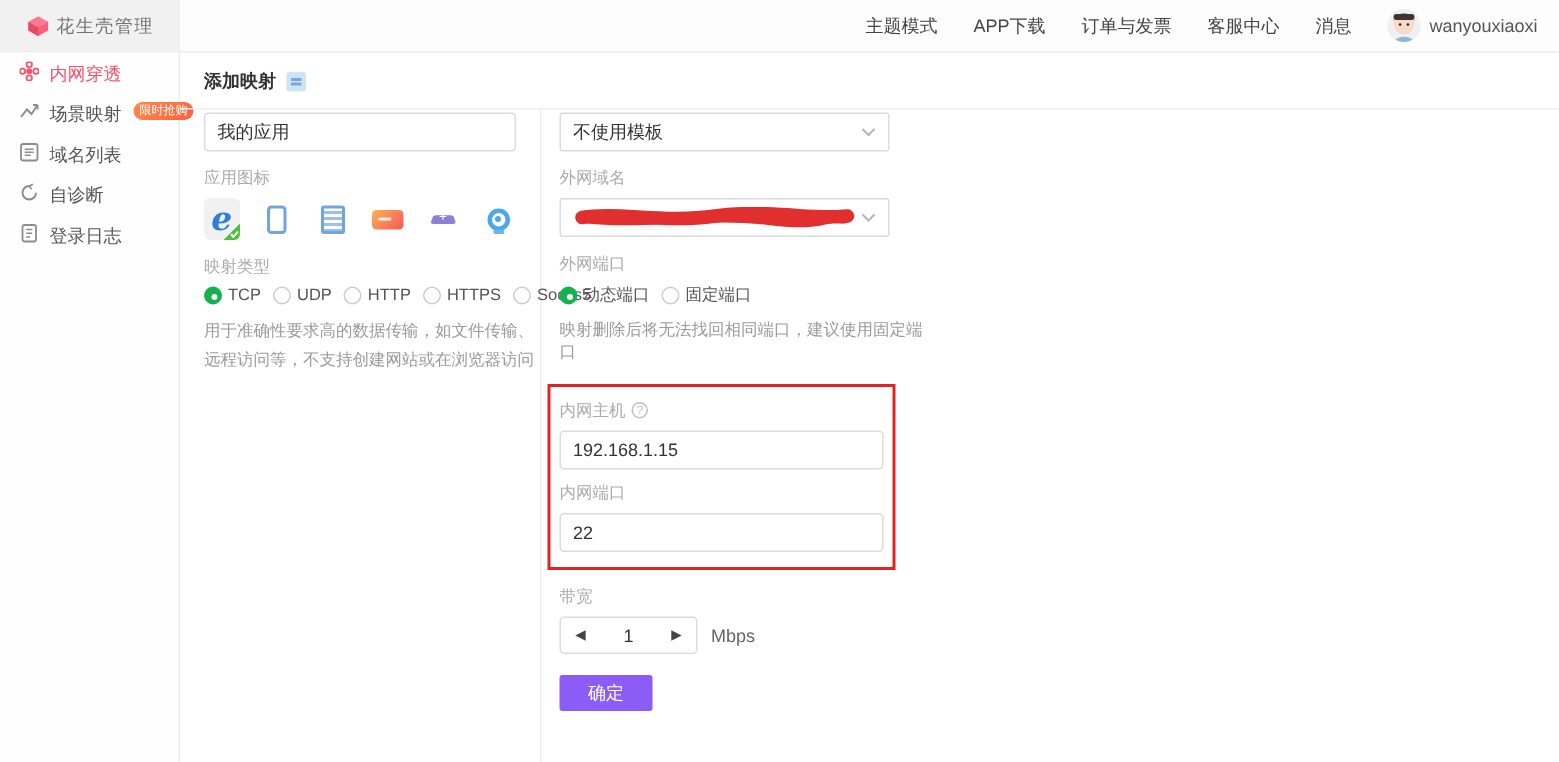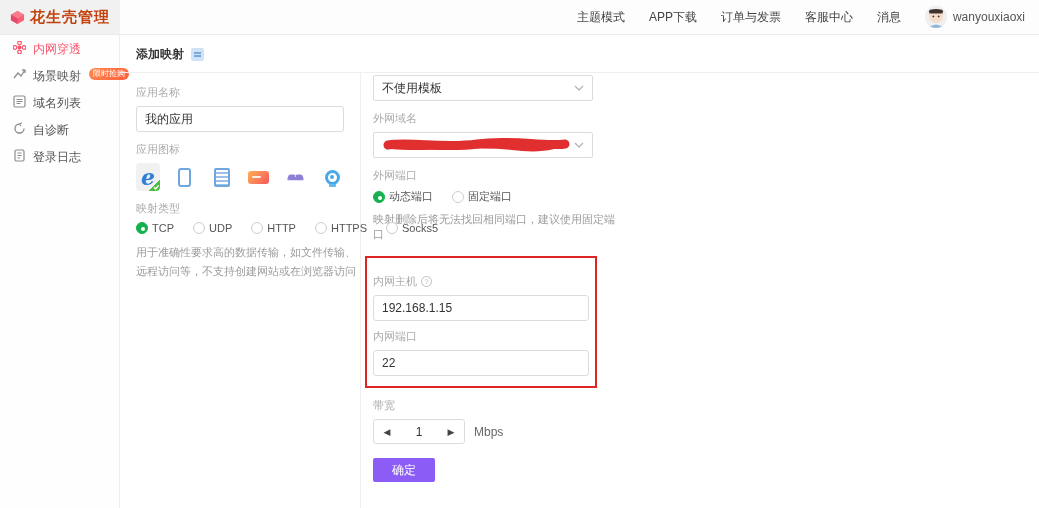--- a/index.html
+++ b/index.html
@@ -5,21 +5,21 @@
   * { margin:0; padding:0; box-sizing:border-box; }
   html,body { width:1039px; height:508px; overflow:hidden; background:#fff;
     font-family:"Liberation Sans","DejaVu Sans",sans-serif; }
 
   
   .header { height:35px; display:flex; align-items:stretch; background:#fdfdfd;
     border-bottom:1px solid #ececec; }
   .logo-cell { width:120px; background:#f1f1f1; display:flex; align-items:center;
     justify-content:center; gap:5px; }
   .logo-mark { width:15px; height:15px; }
-  .logo-text { color:#c2410c; font-size:15px; font-weight:bold; letter-spacing:1px; }
+  .logo-text { color:#737373; font-size:12px; font-weight:normal; letter-spacing:1px; }
   .top-menu { margin-left:auto; display:flex; align-items:center; gap:24px;
     padding-right:14px; }
   .top-menu-item { font-size:12px; color:#444; cursor:pointer; white-space:nowrap; }
   .user-chip { display:flex; align-items:center; gap:6px; cursor:pointer; }
   .avatar { width:22px; height:22px; border-radius:50%; overflow:hidden;
     background:#e9e9e9; display:block; }
   .username { font-size:12px; color:#555; }
 
   
   .shell { display:flex; height:473px; }
@@ -77,21 +77,21 @@
   .switch-ic:after { content:"+"; position:absolute; left:6px; top:1px; color:#fff;
     font-size:9px; }
   .cam-ic { width:15px; height:15px; border:3px solid #4aa7e8; border-radius:50%;
     position:relative; }
   .cam-ic:before { content:""; position:absolute; left:2.5px; top:2.5px; width:4px;
     height:4px; background:#4aa7e8; border-radius:50%; }
   .cam-ic:after { content:""; position:absolute; left:1px; top:11px; width:7px;
     height:3px; background:#67b6ec; border-radius:1px; }
 
   
-  .radio-row { display:flex; align-items:flex-start; gap:19px; margin-top:3px;
+  .radio-row { display:flex; align-items:flex-start; gap:8px; margin-top:3px;
     flex-wrap:nowrap; }
   .radio { display:flex; align-items:center; gap:4px; font-size:11px; color:#555;
     cursor:pointer; white-space:nowrap; }
   .rdot { width:12px; height:12px; border-radius:50%; border:1px solid #ccc;
     background:#fff; flex-shrink:0; position:relative; }
   .radio.checked .rdot { border-color:#15b14f; background:#15b14f; }
   .radio.checked .rdot:after { content:""; position:absolute; left:4px; top:4px;
     width:4px; height:4px; border-radius:50%; background:#fff; }
 
   .help-text { font-size:11px; color:#9b9b9b; line-height:1.7; margin-top:9px;
@@ -101,21 +101,21 @@
   
   .select { width:220px; height:26px; border:1px solid #dcdcdc; border-radius:2px;
     display:flex; align-items:center; padding:0 8px; font-size:12px; color:#333;
     cursor:pointer; background:#fff; }
   .select .chev { margin-left:auto; }
 
   .redacted { height:14px; }
 
   
   .redbox { border:2px solid #e02424; width:232px; margin:14px 0 0 -8px;
-    padding:8px 6px 10px 6px; }
+    padding:0 6px 10px 6px; }
   .redbox .f-label { margin-top:8px; }
 
   .q-icon { width:11px; height:11px; border:1px solid #bfbfbf; border-radius:50%;
     color:#bfbfbf; font-size:8px; line-height:10px; text-align:center; cursor:pointer; }
 
   
   .bw-row { display:flex; align-items:center; gap:9px; margin-top:4px; }
   .stepper { width:92px; height:25px; border:1px solid #dcdcdc; border-radius:3px;
     display:flex; align-items:center; }
   .step-btn { width:26px; text-align:center; color:#444; font-size:9px; cursor:pointer;
@@ -206,21 +206,20 @@
 
   <div class="main">
     <div class="title-row">
       <span class="page-title">添加映射</span>
       <span class="title-doc-icon"></span>
     </div>
 
     <div class="cols">
 
       <div class="col-left">
-        <div class="f-label">应用名称</div>
         <input class="ipt" type="text" value="我的应用" style="">
 
         <div class="f-label">应用图标</div>
         <div class="icon-row">
           <div class="app-icon selected">
             <span class="ie-e">e</span>
             <span class="sel-corner">
               <svg width="9" height="9" viewBox="0 0 9 9">
                   <polyline points="3,5.2 4.6,7 7.6,3.4" fill="none" stroke="#fff" stroke-width="1.4"></polyline>
                 </svg>

